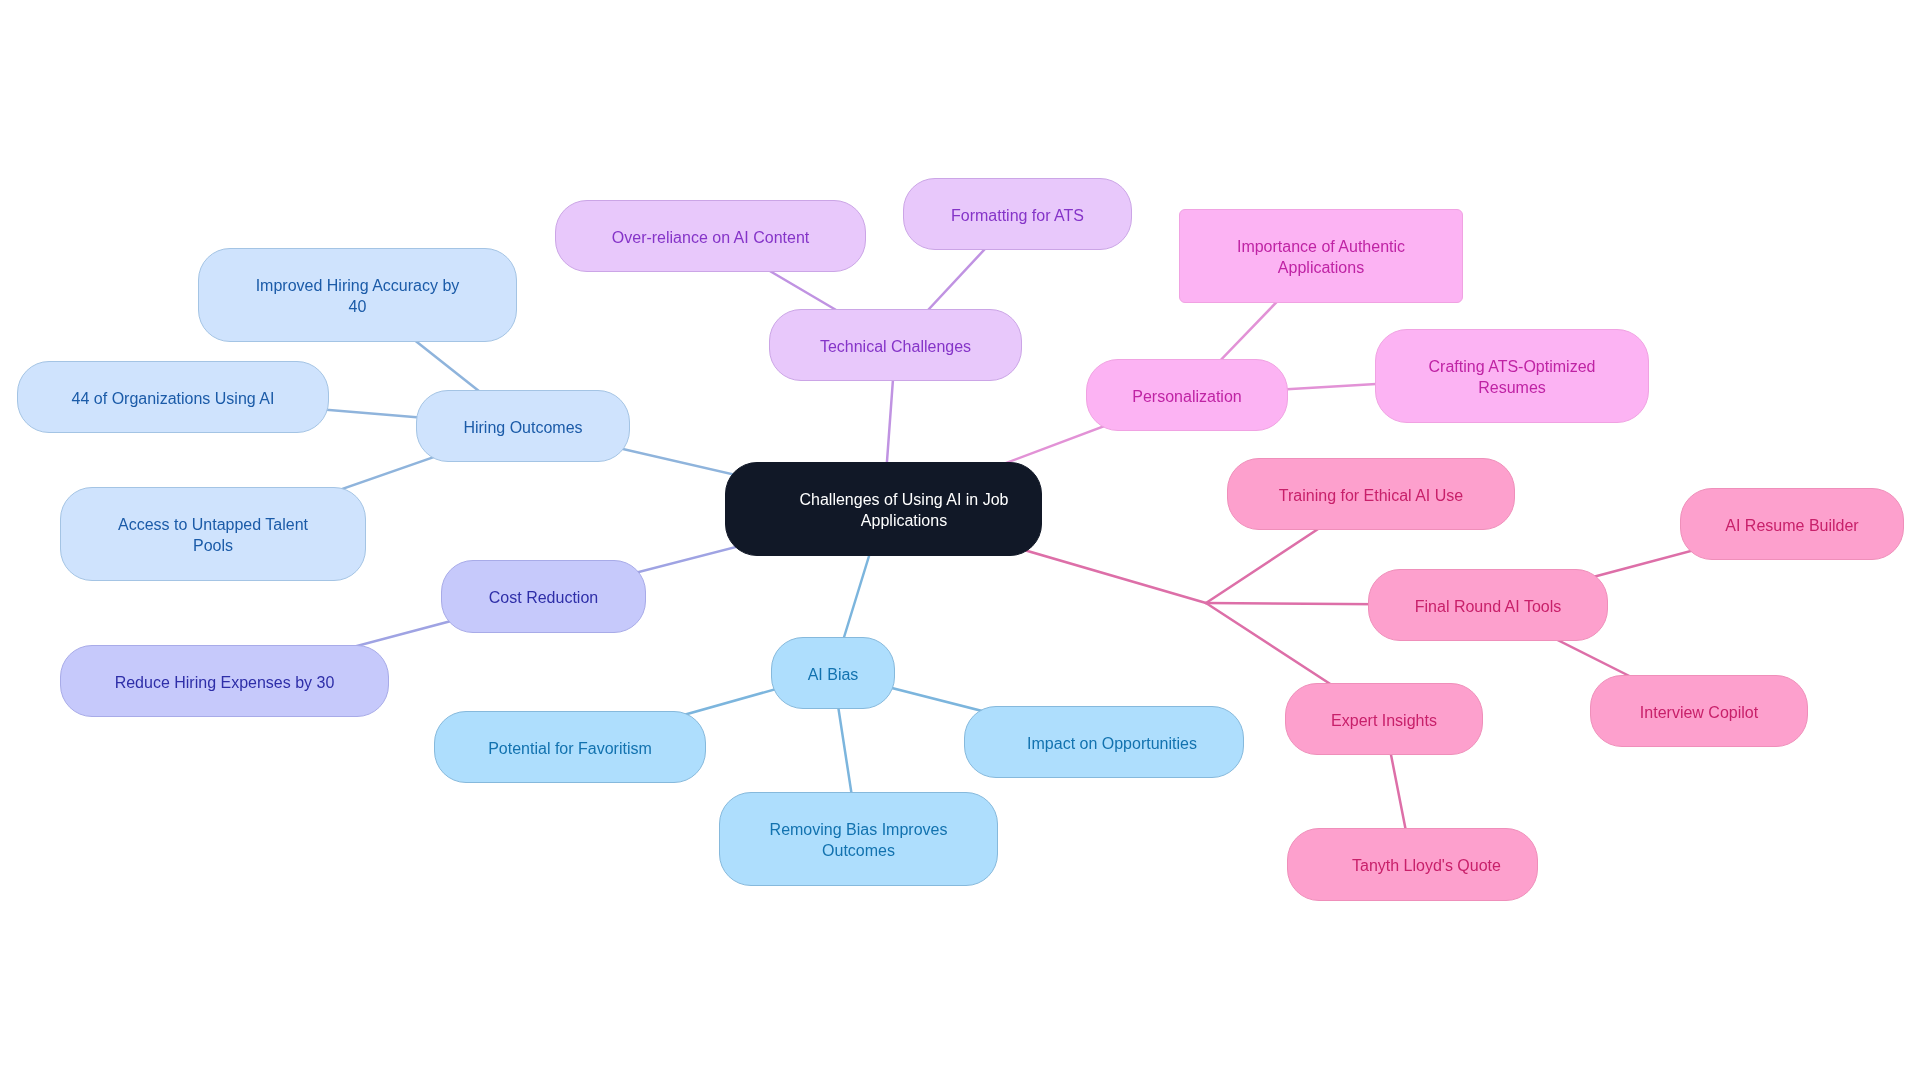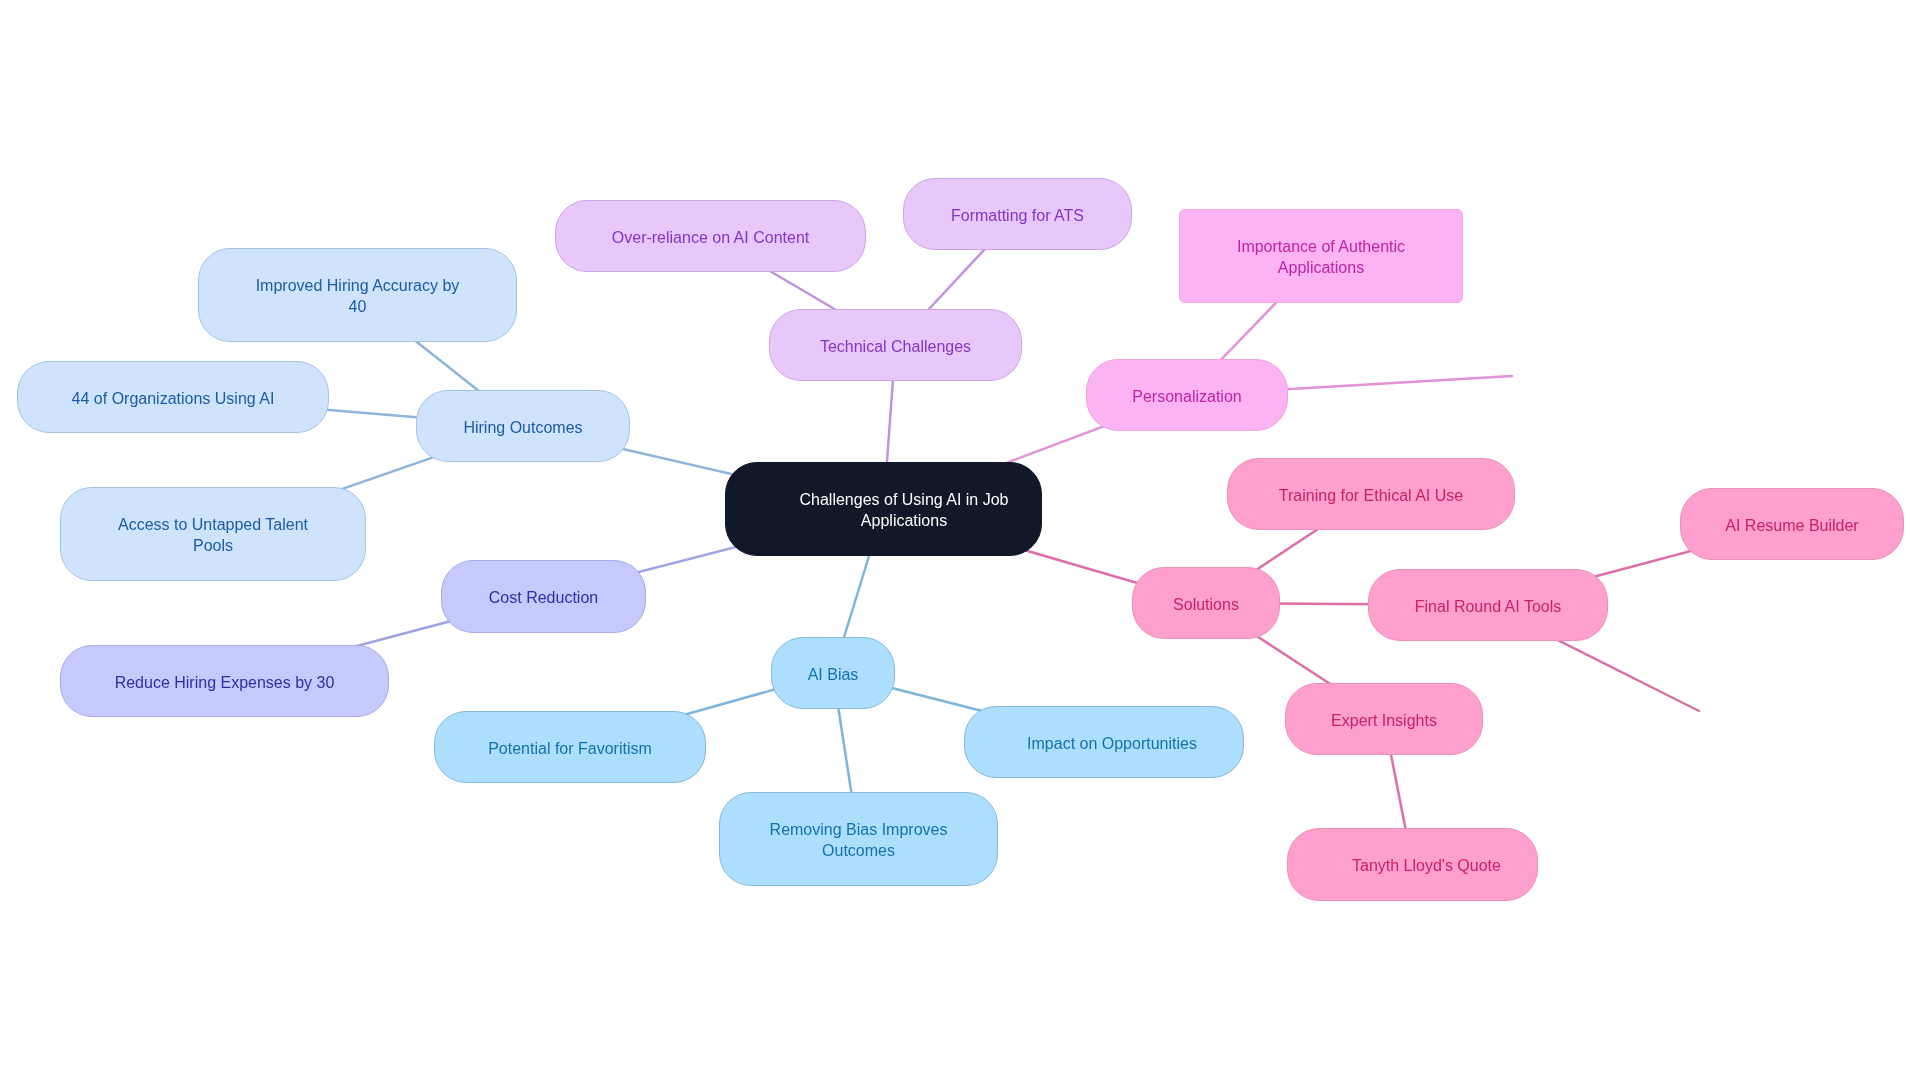--- a/index.html
+++ b/index.html
@@ -101,31 +101,35 @@
   <div class="node" style="left: 903px; top: 178px; width: 229px; height: 72px; background: rgb(232, 200, 251); border-color: rgb(203, 165, 230); border-radius: 32px;">
     <span class="node-label" style="color: rgb(133, 52, 200);">Formatting for ATS</span>
   </div>
   <div class="node" style="left: 1086px; top: 359px; width: 202px; height: 72px; background: rgb(252, 179, 243); border-color: rgb(240, 162, 226); border-radius: 32px;">
     <span class="node-label" style="color: rgb(191, 35, 164);">Personalization</span>
   </div>
   <div class="node" style="left: 1179px; top: 209px; width: 284px; height: 94px; background: rgb(252, 179, 243); border-color: rgb(240, 162, 226); border-radius: 6px;">
     <span class="node-label" style="color: rgb(191, 35, 164);">Importance of Authentic
 Applications</span>
   </div>
-  <div class="node" style="left: 1132px; top: 567px; width: 148px; height: 72px; background: rgb(253, 160, 205); border-color: rgb(239, 143, 186); border-radius: 32px;">
-    <span class="node-label" style="color: rgb(200, 32, 106);">Solutions</span>
+  <div class="node" style="left: 1375px; top: 329px; width: 274px; height: 94px; background: rgb(252, 179, 243); border-color: rgb(240, 162, 226); border-radius: 32px;">
+    <span class="node-label" style="color: rgb(191, 35, 164);">Crafting ATS-Optimized
+Resumes</span>
   </div>
   <div class="node" style="left: 1227px; top: 458px; width: 288px; height: 72px; background: rgb(253, 160, 205); border-color: rgb(239, 143, 186); border-radius: 32px;">
     <span class="node-label" style="color: rgb(200, 32, 106);">Training for Ethical AI Use</span>
   </div>
   <div class="node" style="left: 1368px; top: 569px; width: 240px; height: 72px; background: rgb(253, 160, 205); border-color: rgb(239, 143, 186); border-radius: 32px;">
     <span class="node-label" style="color: rgb(200, 32, 106);">Final Round AI Tools</span>
   </div>
   <div class="node" style="left: 1680px; top: 488px; width: 224px; height: 72px; background: rgb(253, 160, 205); border-color: rgb(239, 143, 186); border-radius: 32px;">
     <span class="node-label" style="color: rgb(200, 32, 106);">AI Resume Builder</span>
   </div>
+  <div class="node" style="left: 1590px; top: 675px; width: 218px; height: 72px; background: rgb(253, 160, 205); border-color: rgb(239, 143, 186); border-radius: 32px;">
+    <span class="node-label" style="color: rgb(200, 32, 106);">Interview Copilot</span>
+  </div>
   <div class="node" style="left: 1285px; top: 683px; width: 198px; height: 72px; background: rgb(253, 160, 205); border-color: rgb(239, 143, 186); border-radius: 32px;">
     <span class="node-label" style="color: rgb(200, 32, 106);">Expert Insights</span>
   </div>
   <div class="node" style="left: 1287px; top: 828px; width: 251px; height: 73px; background: rgb(253, 160, 205); border-color: rgb(239, 143, 186); border-radius: 32px;">
     <span class="node-label" style="color: rgb(200, 32, 106); margin-left: 28px;">Tanyth Lloyd's Quote</span>
   </div>
 </div>
 
 </body></html>

